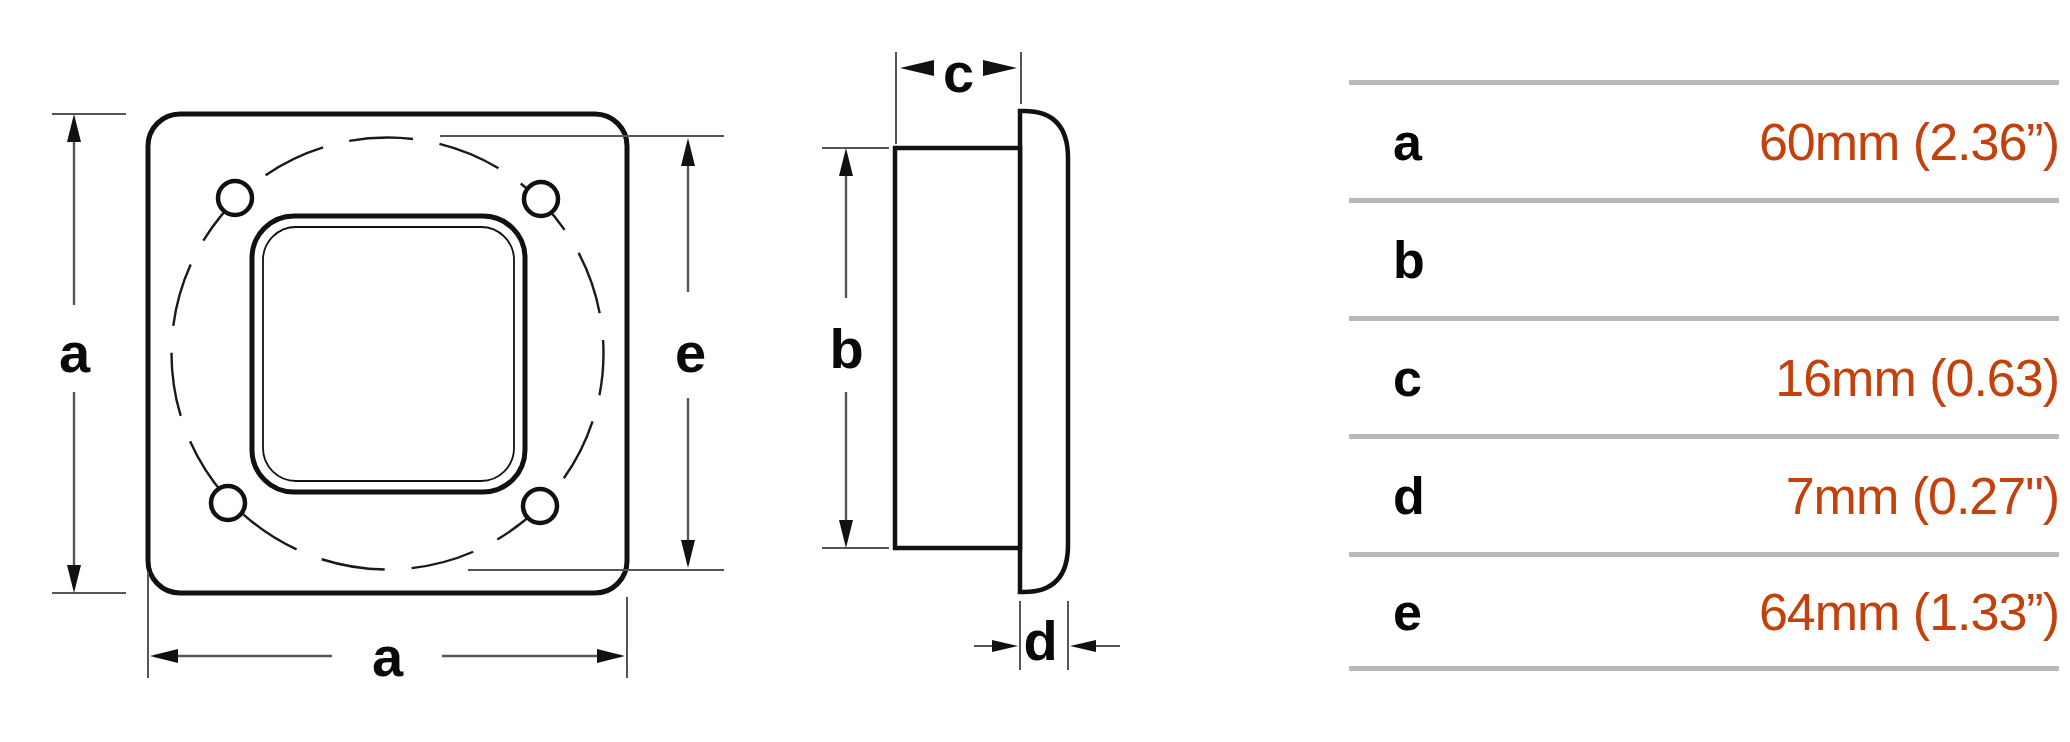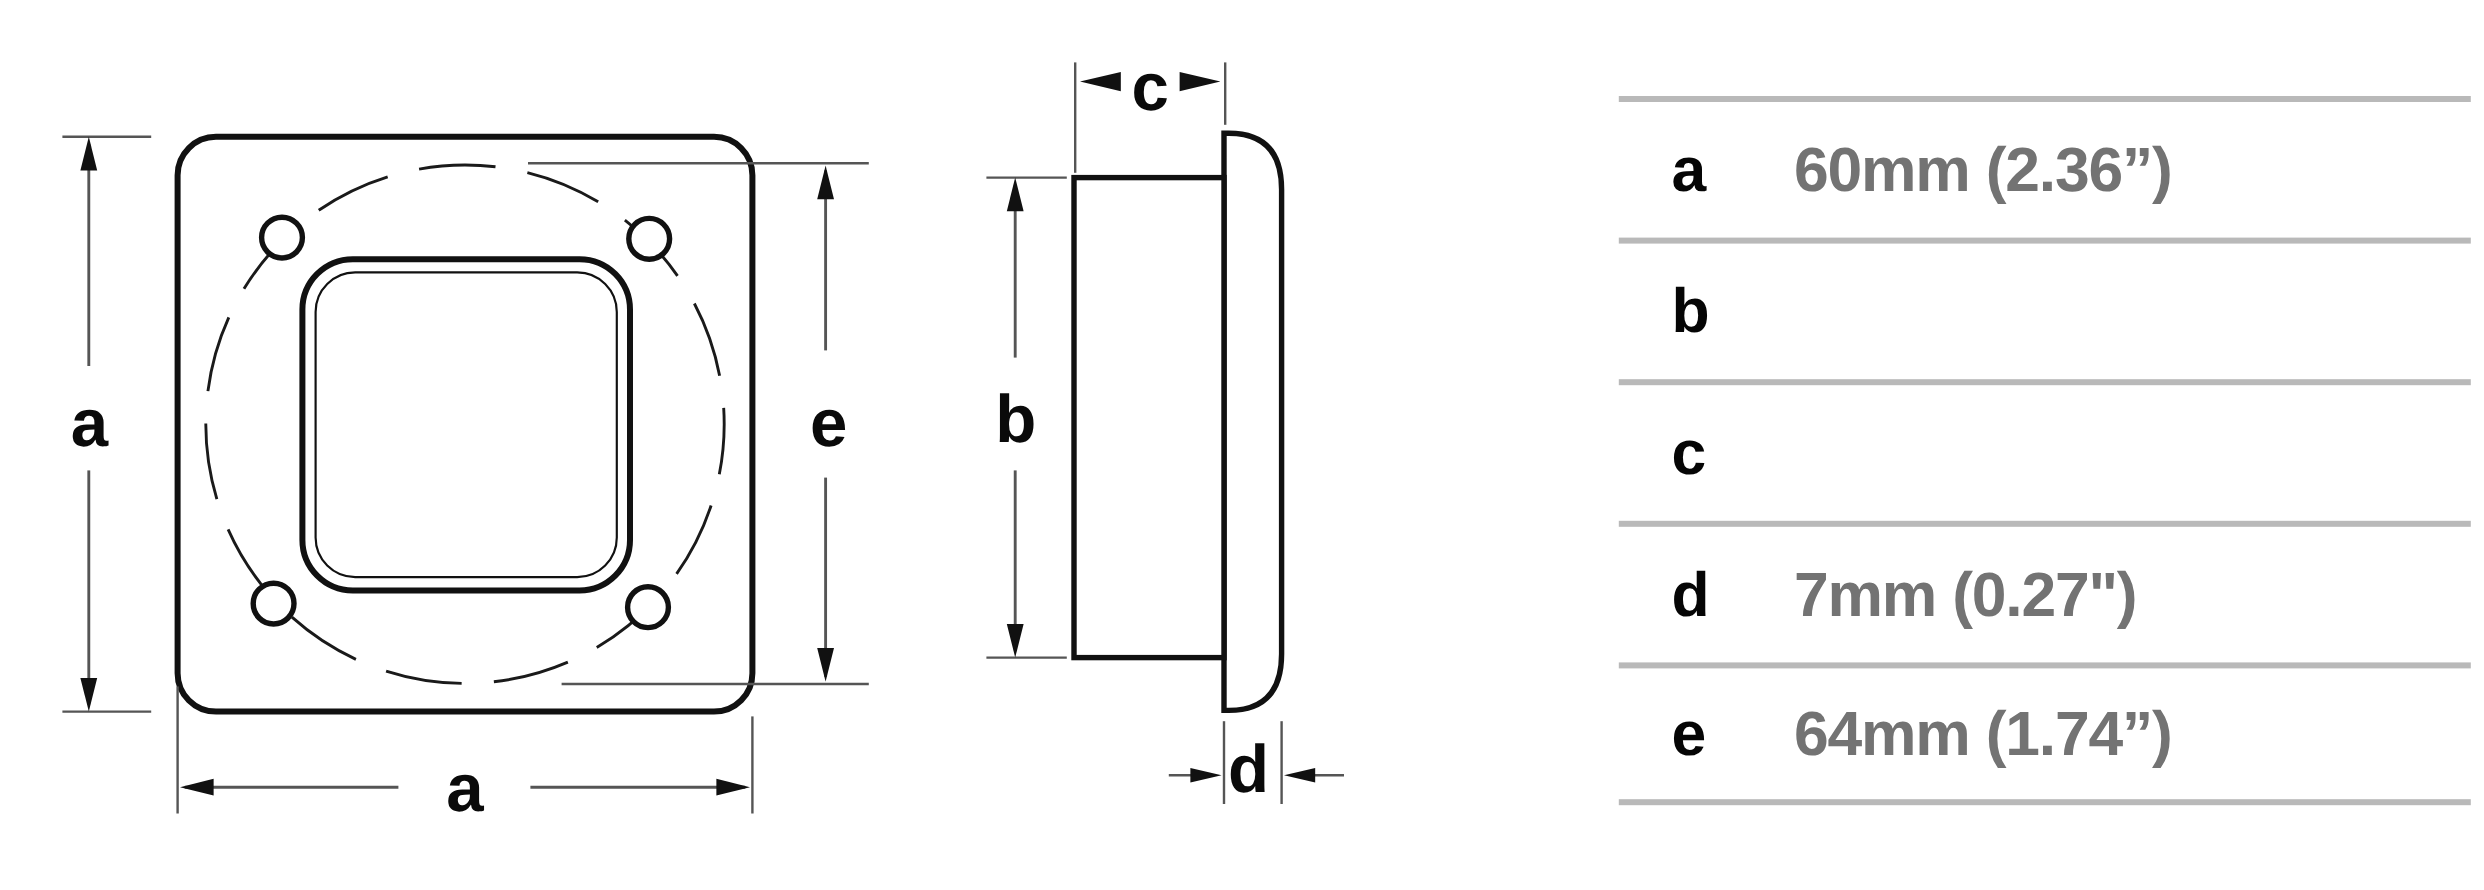--- a/index.html
+++ b/index.html
@@ -49,24 +49,24 @@
     width: 146px;
     padding-left: 44px;
     box-sizing: border-box;
     font-size: 52px;
     font-weight: 700;
     color: #050505;
     letter-spacing: -1px;
   }
   .dim-value {
     flex: 1;
-    text-align: left;
+    text-align: right;
     font-size: 52px;
-    font-weight: 700;
-    color: #737373;
+    font-weight: 400;
+    color: #c2410c;
     letter-spacing: -1px;
   }
 </style>
 </head>
 <body>
 
 <div id="stage">
 
   <svg id="drawing-svg" width="2070" height="742" viewBox="0 0 2070 742" fill="none" stroke-linecap="butt">
 
@@ -154,24 +154,25 @@
   <div id="dim-table">
     <div class="dim-row">
       <div class="dim-key">a</div>
       <div class="dim-value">60mm (2.36”)</div>
     </div>
     <div class="dim-row">
       <div class="dim-key">b</div>
     </div>
     <div class="dim-row">
       <div class="dim-key">c</div>
+      <div class="dim-value">16mm (0.63)</div>
     </div>
     <div class="dim-row">
       <div class="dim-key">d</div>
       <div class="dim-value">7mm (0.27")</div>
     </div>
     <div class="dim-row">
       <div class="dim-key">e</div>
-      <div class="dim-value">64mm (1.74”)</div>
+      <div class="dim-value">64mm (1.33”)</div>
     </div>
   </div>
 
 </div>
 
 </body></html>

